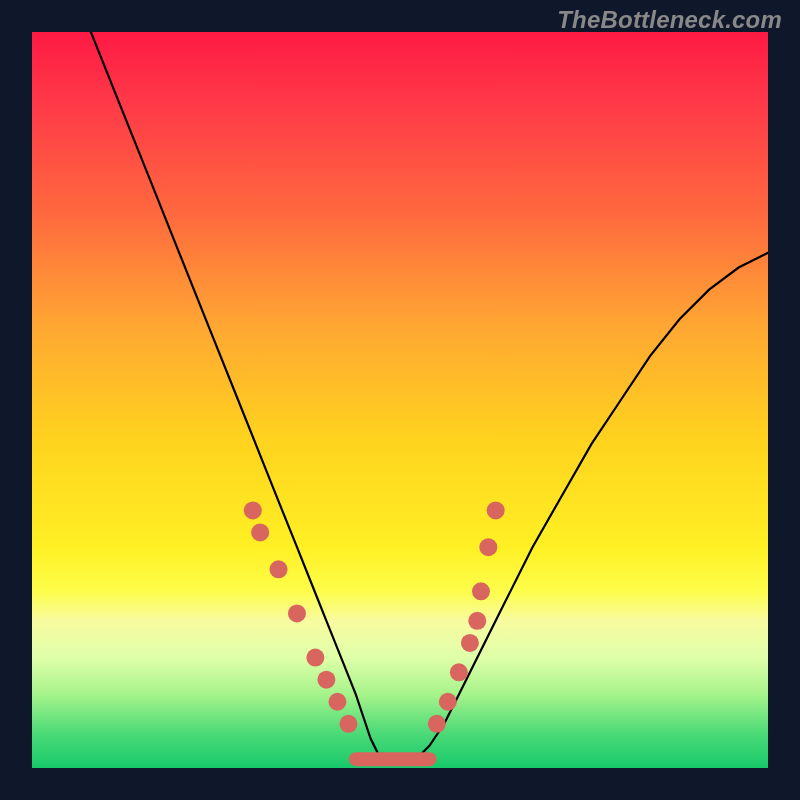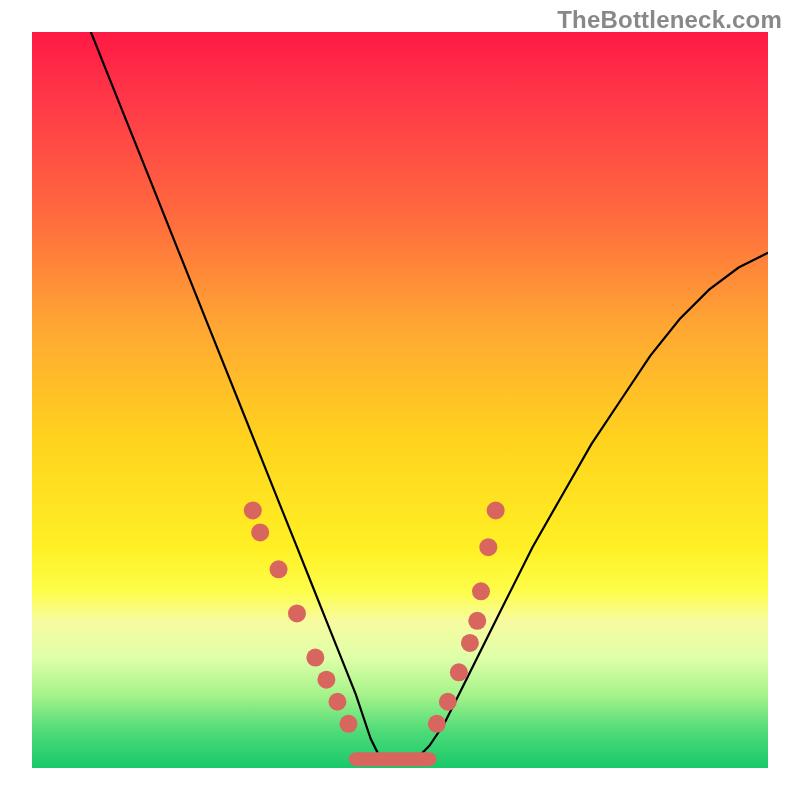--- a/index.html
+++ b/index.html
@@ -8,21 +8,22 @@
     width: 800px;
     height: 800px;
     overflow: hidden;
     background: #000;
     font-family: Arial, Helvetica, sans-serif;
   }
   .stage {
     position: relative;
     width: 800px;
     height: 800px;
-    background: #ffffff;
+    background: #0f172a;
+    font-style: italic;
   }
   .plot-area {
     position: absolute;
     left: 32px;
     top: 32px;
     width: 736px;
     height: 736px;
     overflow: hidden;
   }
   .gradient {

